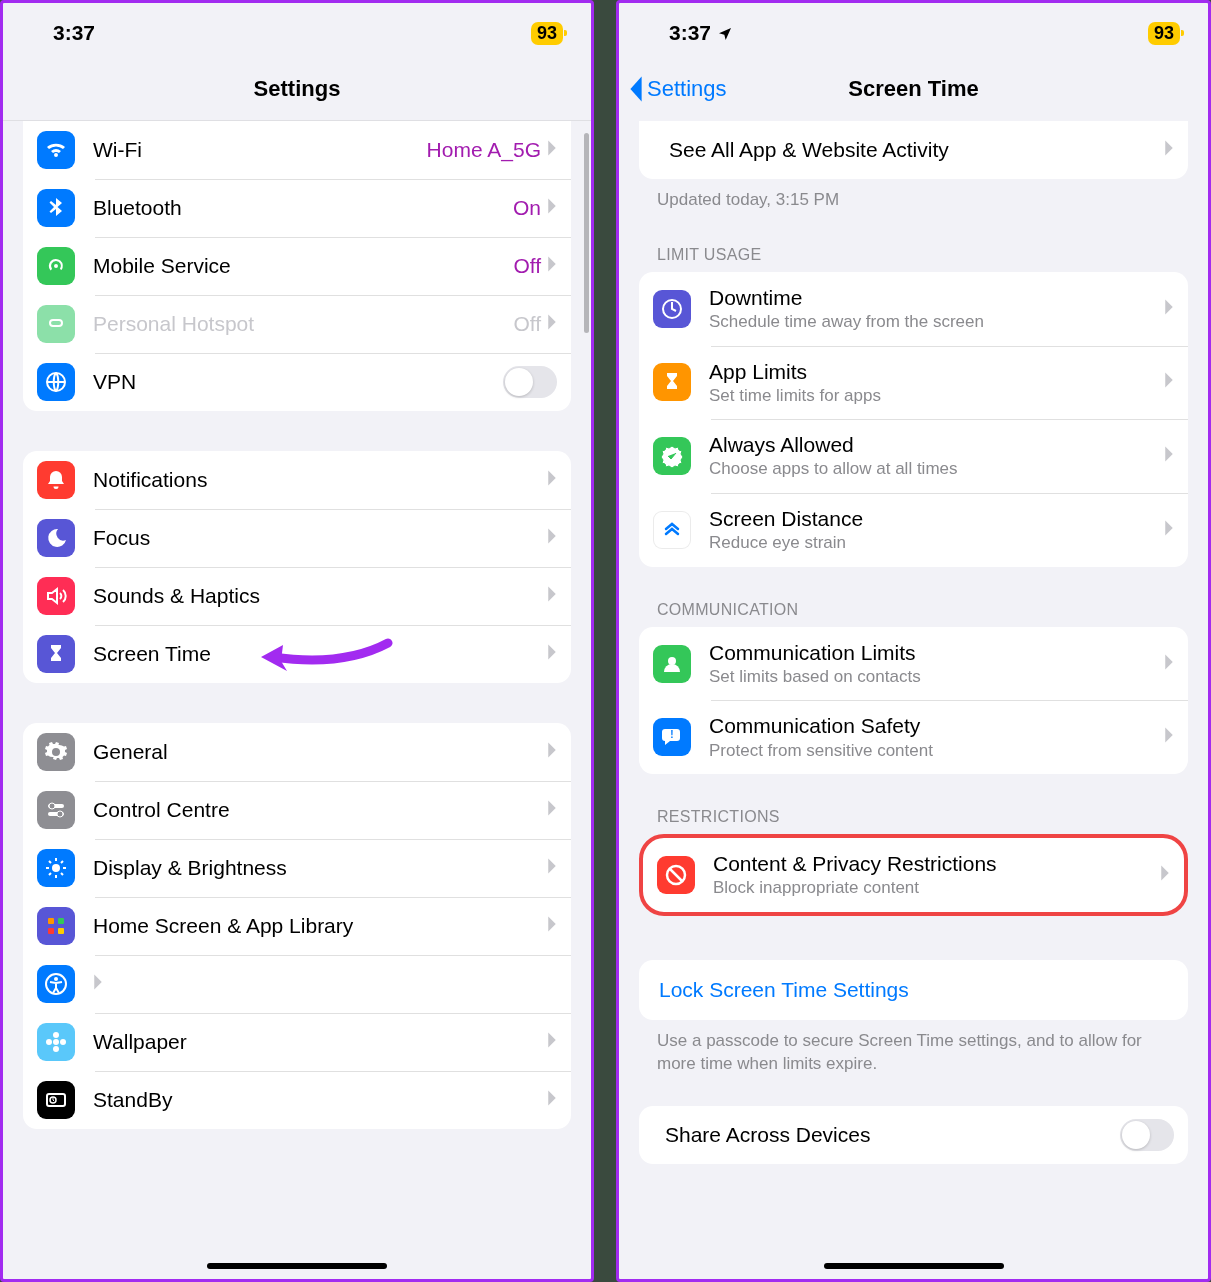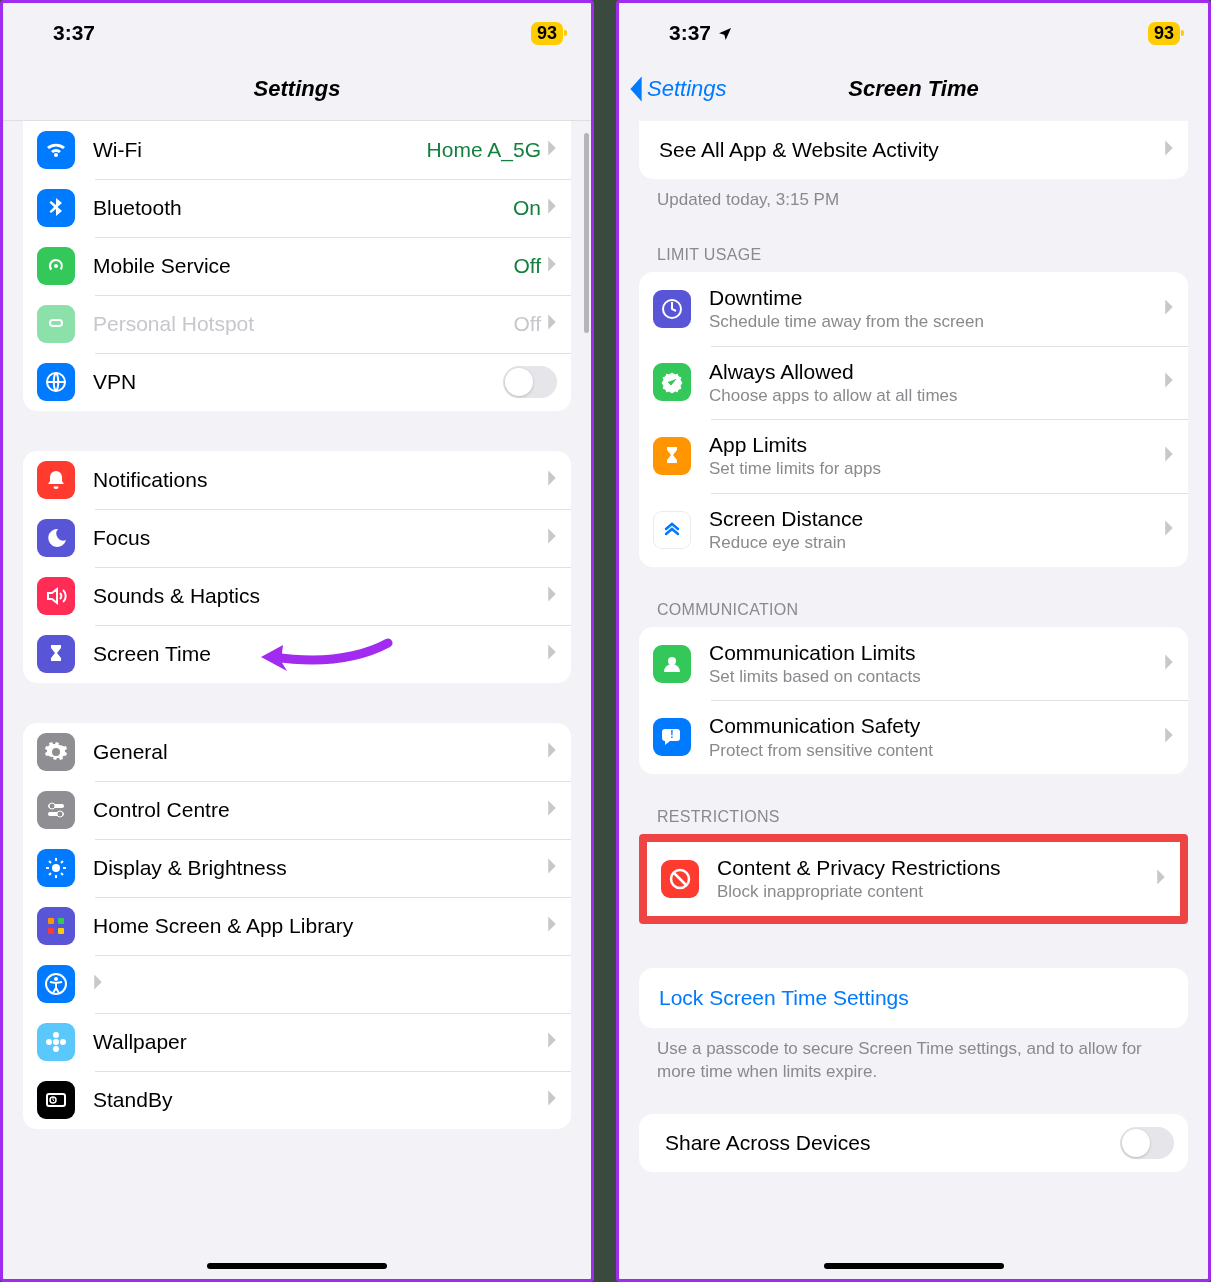--- a/index.html
+++ b/index.html
@@ -5,21 +5,21 @@
   * { box-sizing: border-box; margin: 0; padding: 0; font-family: -apple-system, "SF Pro Text", "Helvetica Neue", Arial, sans-serif; }
   body { background: #3a4a3e; width: 1211px; height: 1282px; display: flex; gap: 22px; padding: 0; }
   .phone { background: #f2f2f7; width: 594px; height: 1282px; border: 3px solid #a22bf0; border-radius: 4px; overflow: hidden; position: relative; display:flex; flex-direction:column;justify-content:flex-end;}
   .phone-r { width: 595px; }
 
   .status-bar { height: 54px; display: flex; align-items: center; justify-content: space-between; padding: 6px 28px 0 50px; font-size: 21px; font-weight:600;}
   .status-right { display: flex; align-items: center; gap: 8px; }
   .battery { background: #ffcc00; border-radius: 7px; padding: 1px 6px; font-size: 18px; font-weight: 600; color: #000; position:relative;}
   .battery::after{content:''; position:absolute; right:-4px; top:35%; width:3px; height:30%; background:#ffcc00; border-radius:0 2px 2px 0;}
 
-  .nav-header { height: 64px; display: flex; align-items: center; justify-content: center; position: relative; border-bottom:1px solid rgba(0,0,0,0.08);font-style:italic;}
+  .nav-header { height: 64px; display: flex; align-items: center; justify-content: center; position: relative; border-bottom:1px solid rgba(0,0,0,0.08);}
   .nav-header.no-border{border-bottom:none;}
   .nav-title { font-size: 22px; font-weight: 600; }
   .nav-back { position: absolute; left: 8px; display: flex; align-items: center; color: #007aff; font-size: 22px; cursor:pointer;}
   .nav-back svg { width: 18px; height: 28px; fill:#007aff; margin-right:2px;}
 
   .scroll { flex:1; overflow:hidden; }
 
   .group { background: #fff; border-radius: 14px; margin: 0 20px; overflow:hidden;}
   .group + .group { margin-top: 40px; }
   .group-header { font-size: 16px; color: #8a8a8e; text-transform: uppercase; letter-spacing: 0.3px; padding: 0 20px 8px 38px; margin-top:34px;}
@@ -27,31 +27,31 @@
 
   .row { display: flex; align-items: center; min-height: 58px; padding: 8px 14px 8px 14px; position:relative;}
   .row + .row::before { content:''; position:absolute; left:72px; right:0; top:0; height:1px; background: rgba(0,0,0,0.12);}
   .icon { width: 38px; height: 38px; border-radius: 9px; margin-right: 18px; flex-shrink:0; display:flex; align-items:center; justify-content:center;}
   .icon svg{width:24px; height:24px; fill:#fff;}
   .icon.white-bg{background:#fff; border:1px solid rgba(0,0,0,0.08);}
   .label { font-size: 21px; flex:1; }
   .label.two-line{display:flex; flex-direction:column; gap:2px; padding:6px 0;}
   .label-title{font-size:21px; line-height:1.15;}
   .label-sub{font-size:17px; color:#8a8a8e; line-height:1.15;}
-  .value { font-size: 21px; color: #15803d; margin-right: 6px;}
+  .value { font-size: 21px; color: #a21caf; margin-right: 6px;}
   .value.disabled{color:#c7c7cc;}
   .label.disabled{color:#c7c7cc;}
   .chevron { color: #c7c7cc; }
   .chevron svg{width:10px; height:18px; fill:#c7c7cc;}
 
   .toggle { width: 54px; height: 32px; background: #e5e5ea; border-radius: 16px; position: relative; }
   .toggle::after { content:''; position:absolute; left:2px; top:2px; width:28px; height:28px; background:#fff; border-radius:50%; box-shadow:0 1px 3px rgba(0,0,0,0.2);}
 
   .arrow-anno{position:absolute; pointer-events:none;}
-  .highlight{border:8px solid #ef4444; border-radius:4px; }
+  .highlight{border:4px solid #ef4444; border-radius:25px; }
 
   .scrollbar-hint{position:absolute; right:2px; top:130px; width:5px; height:200px; background:rgba(0,0,0,0.25); border-radius:3px;}
   .home-indicator{position:absolute; bottom:10px; left:50%; transform:translateX(-50%); width:180px; height:6px; background:#000; border-radius:3px;}
   
   .link-row{color:#007aff; font-size:21px; padding:18px 20px;}
 </style>
 </head>
 <body>
 
 <div class="phone">
@@ -312,21 +312,21 @@
           <path d="M10 1L2 10l8 9"></path>
         </svg>
       <span>Settings</span>
     </div>
     <span class="nav-title">Screen Time</span>
   </div>
 
   <div class="scroll">
     <div class="group" style="border-top-left-radius:0;border-top-right-radius:0;margin-top:0;">
       <div class="row no-indent">
-        <span class="label" style="margin-left:6px">See All App &amp; Website Activity</span>
+        <span class="label" style="margin-left:16px">See All App &amp; Website Activity</span>
         <span class="chevron"><svg viewBox="0 0 8 14">
               <path d="M1 1l6 6-6 6"></path>
             </svg></span>
       </div>
     </div>
     <div class="group-footer" style="margin-top:0">Updated today, 3:15 PM</div>
 
     <div class="group-header">LIMIT USAGE</div>
     <div class="group">
       <div class="row">
@@ -338,42 +338,42 @@
           </span>
         <div class="label two-line">
           <span class="label-title">Downtime</span>
           <span class="label-sub">Schedule time away from the screen</span>
         </div>
         <span class="chevron"><svg viewBox="0 0 8 14">
               <path d="M1 1l6 6-6 6"></path>
             </svg></span>
       </div>
       <div class="row">
+        <span class="icon" style="background:#ff9500">
+            <svg viewBox="0 0 24 24">
+              <path d="M7 3h10v3l-4 5 4 5v3H7v-3l4-5-4-5z"></path>
+            </svg>
+          </span>
+        <div class="label two-line">
+          <span class="label-title">App Limits</span>
+          <span class="label-sub">Set time limits for apps</span>
+        </div>
+        <span class="chevron"><svg viewBox="0 0 8 14">
+              <path d="M1 1l6 6-6 6"></path>
+            </svg></span>
+      </div>
+      <div class="row">
         <span class="icon" style="background:#34c759">
             <svg viewBox="0 0 24 24">
               <path d="M12 2l3 2 3-1 1 3 3 1-1 3 2 3-2 3 1 3-3 1-1 3-3-1-3 2-3-2-3 1-1-3-3-1 1-3-2-3 2-3-1-3 3-1 1-3 3 1zM8 12l3 3 5-6" fill="#fff" stroke="#34c759"></path>
             </svg>
           </span>
         <div class="label two-line">
           <span class="label-title">Always Allowed</span>
           <span class="label-sub">Choose apps to allow at all times</span>
-        </div>
-        <span class="chevron"><svg viewBox="0 0 8 14">
-              <path d="M1 1l6 6-6 6"></path>
-            </svg></span>
-      </div>
-      <div class="row">
-        <span class="icon" style="background:#ff9500">
-            <svg viewBox="0 0 24 24">
-              <path d="M7 3h10v3l-4 5 4 5v3H7v-3l4-5-4-5z"></path>
-            </svg>
-          </span>
-        <div class="label two-line">
-          <span class="label-title">App Limits</span>
-          <span class="label-sub">Set time limits for apps</span>
         </div>
         <span class="chevron"><svg viewBox="0 0 8 14">
               <path d="M1 1l6 6-6 6"></path>
             </svg></span>
       </div>
       <div class="row">
         <span class="icon white-bg">
             <svg viewBox="0 0 24 24">
               <path d="M6 16l6-5 6 5M6 11l6-5 6 5" stroke="#007aff" stroke-width="2.5" fill="none" stroke-linecap="round"></path>
             </svg>

